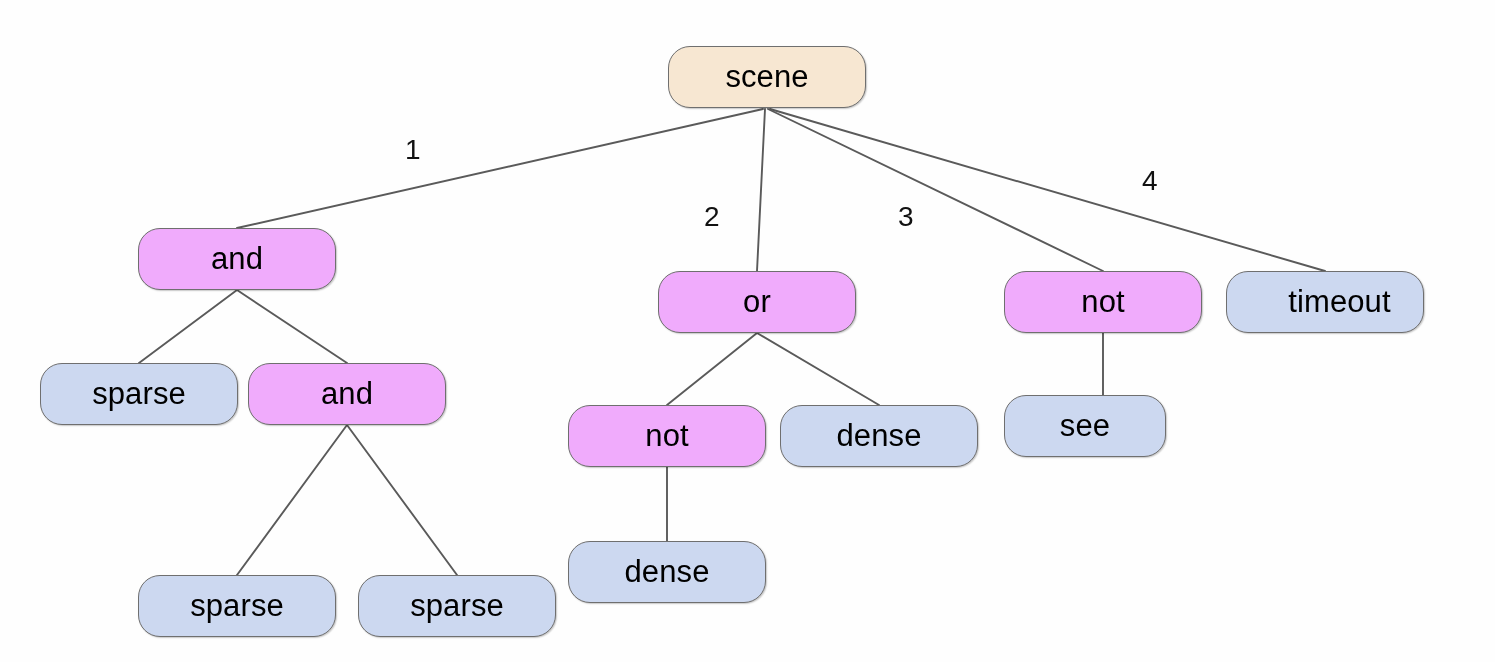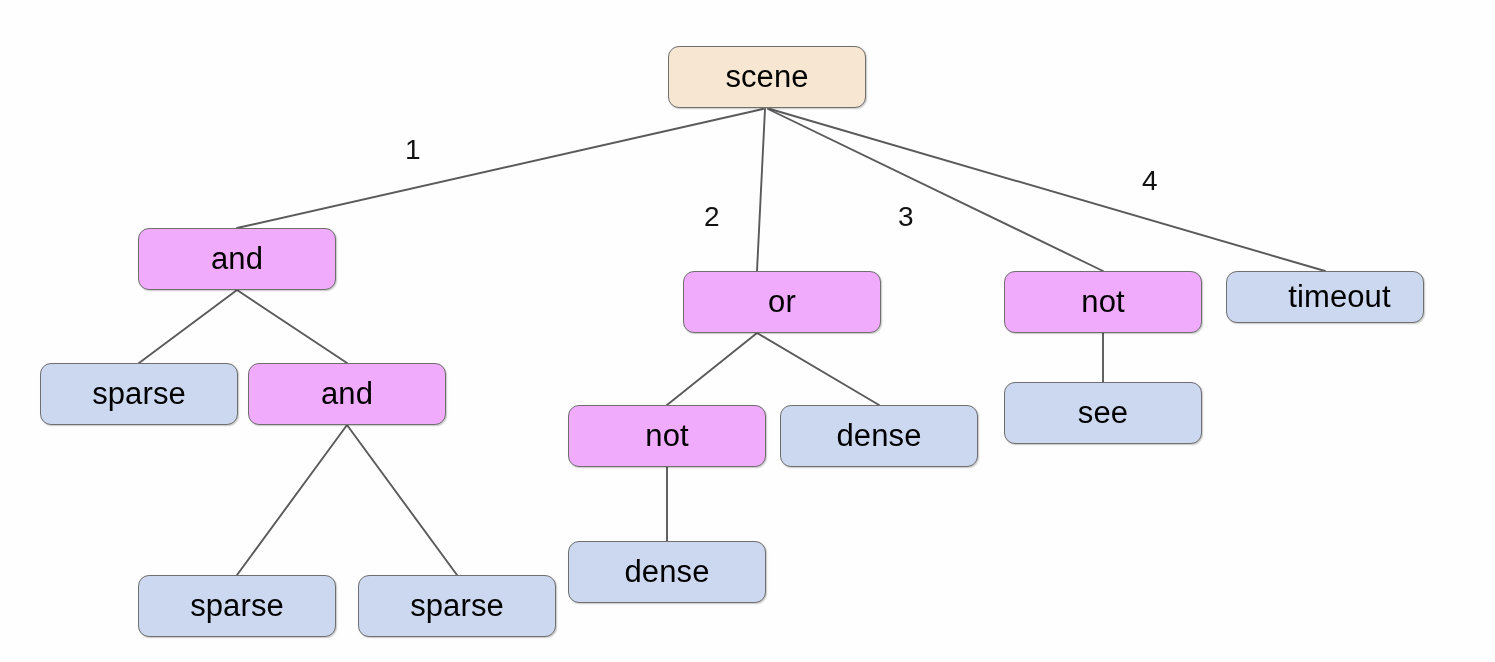--- a/index.html
+++ b/index.html
@@ -22,21 +22,21 @@
     width: 1495px;
     height: 662px;
   }
   .node {
     position: absolute;
     box-sizing: border-box;
     display: flex;
     align-items: center;
     justify-content: center;
     border: 1.6px solid #6f6f6f;
-    border-radius: 11px;
+    border-radius: 22px;
     font-size: 31px;
     color: #000000;
     letter-spacing: 0.1px;
     box-shadow: 1px 1px 1.5px rgba(0,0,0,0.22);
     z-index: 2;
   }
   .node-label {
     display: block;
     line-height: 1;
     transform: translateY(-1px);
@@ -71,42 +71,42 @@
       <line x1="667" y1="467" x2="667" y2="541" stroke="#5a5a5a" stroke-width="1.9" stroke-linecap="round"></line>
       <line x1="1103" y1="333" x2="1103" y2="405" stroke="#5a5a5a" stroke-width="1.9" stroke-linecap="round"></line>
     </svg>
   <div id="node-layer">
       <div class="node kind-root" style="left: 668px; top: 46px; width: 198px; height: 62px;">
         <span class="node-label">scene</span>
       </div>
       <div class="node kind-op" style="left: 138px; top: 228px; width: 198px; height: 62px;">
         <span class="node-label">and</span>
       </div>
-      <div class="node kind-op" style="left: 683px; top: 271px; width: 198px; height: 62px;">
+      <div class="node kind-op" style="left: 658px; top: 271px; width: 198px; height: 62px;">
         <span class="node-label">or</span>
       </div>
       <div class="node kind-op" style="left: 1004px; top: 271px; width: 198px; height: 62px;">
         <span class="node-label">not</span>
       </div>
-      <div class="node kind-leaf" style="left: 1226px; top: 271px; width: 198px; height: 52px; padding-left: 29px;">
+      <div class="node kind-leaf" style="left: 1226px; top: 271px; width: 198px; height: 62px; padding-left: 29px;">
         <span class="node-label">timeout</span>
       </div>
       <div class="node kind-leaf" style="left: 40px; top: 363px; width: 198px; height: 62px;">
         <span class="node-label">sparse</span>
       </div>
       <div class="node kind-op" style="left: 248px; top: 363px; width: 198px; height: 62px;">
         <span class="node-label">and</span>
       </div>
       <div class="node kind-op" style="left: 568px; top: 405px; width: 198px; height: 62px;">
         <span class="node-label">not</span>
       </div>
       <div class="node kind-leaf" style="left: 780px; top: 405px; width: 198px; height: 62px;">
         <span class="node-label">dense</span>
       </div>
-      <div class="node kind-leaf" style="left: 1004px; top: 382px; width: 198px; height: 62px;">
+      <div class="node kind-leaf" style="left: 1004px; top: 395px; width: 162px; height: 62px;">
         <span class="node-label">see</span>
       </div>
       <div class="node kind-leaf" style="left: 568px; top: 541px; width: 198px; height: 62px;">
         <span class="node-label">dense</span>
       </div>
       <div class="node kind-leaf" style="left: 138px; top: 575px; width: 198px; height: 62px;">
         <span class="node-label">sparse</span>
       </div>
       <div class="node kind-leaf" style="left: 358px; top: 575px; width: 198px; height: 62px;">
         <span class="node-label">sparse</span>

